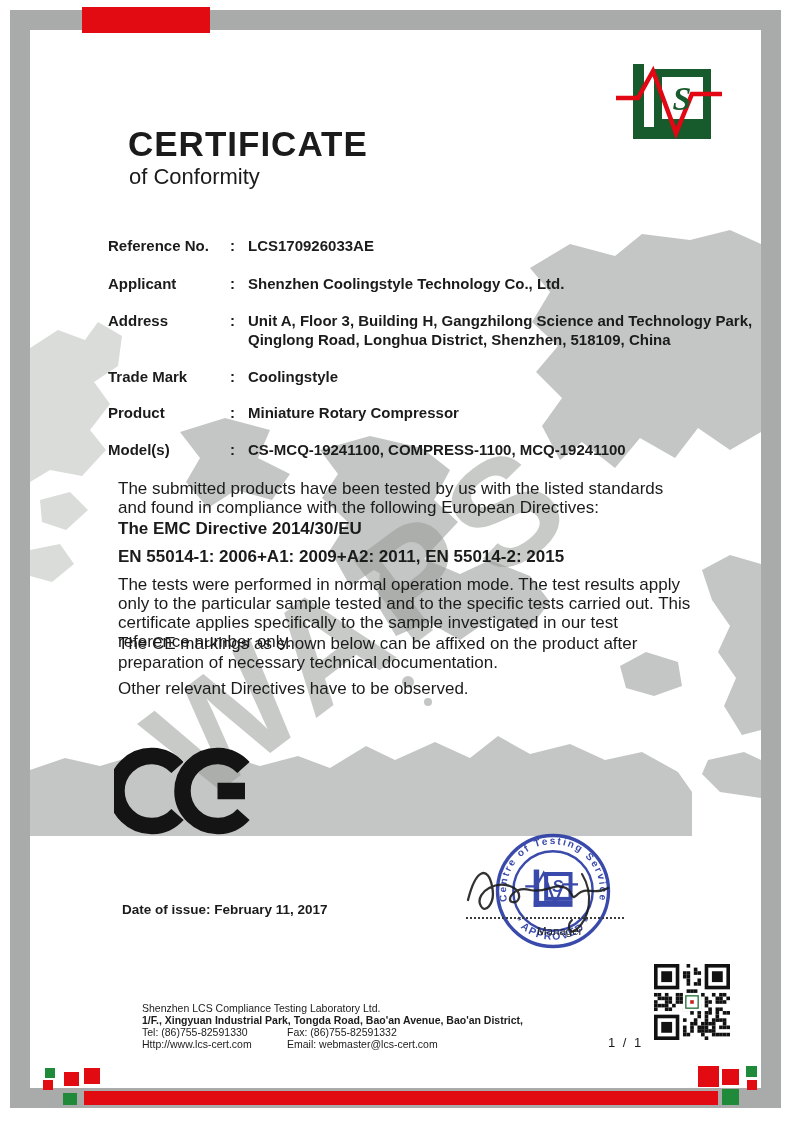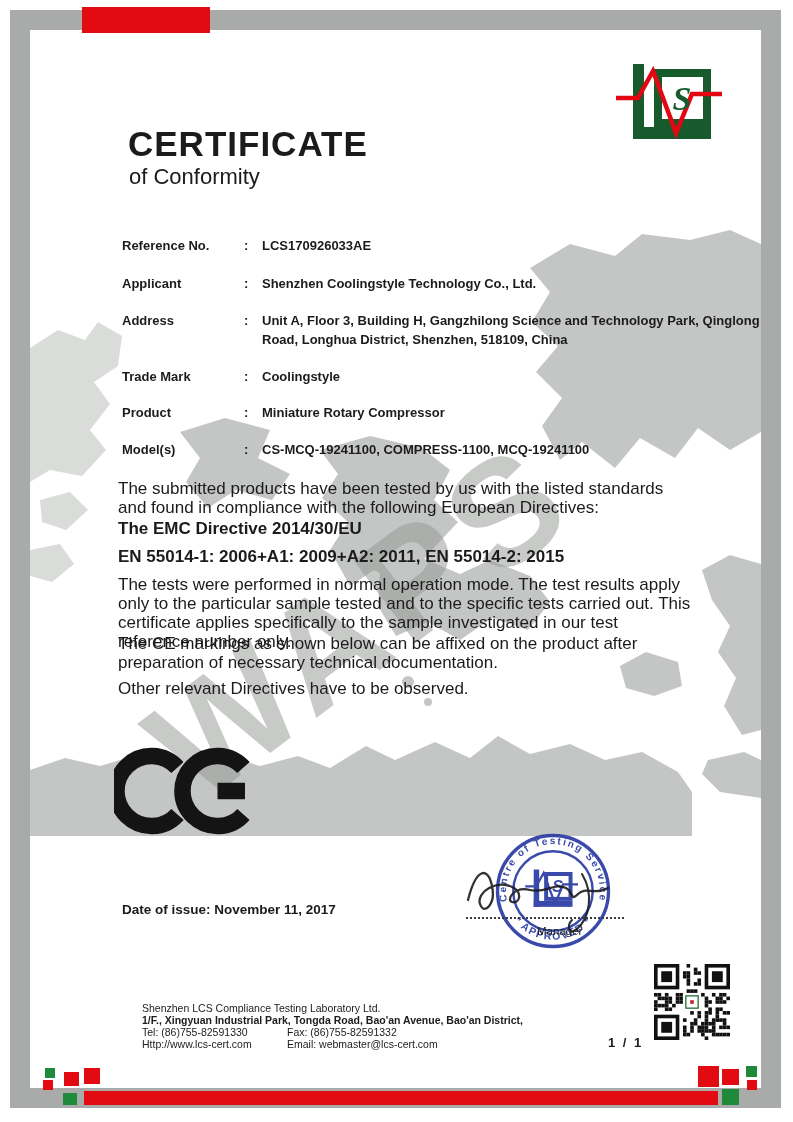--- a/index.html
+++ b/index.html
@@ -21,38 +21,38 @@
              display:flex;align-items:center;justify-content:center;
              transform:rotate(-37deg);font-size:150px;font-weight:700;letter-spacing:10px;
              color:rgba(145,149,146,.5);}
 
   
   .content{position:absolute;inset:0;z-index:2;}
   .logo{position:absolute;left:616px;top:61px;width:110px;height:84px;}
   .title{position:absolute;left:128px;top:124px;font-size:35px;font-weight:700;letter-spacing:1px;}
   .subtitle{position:absolute;left:129px;top:164px;font-size:22px;font-weight:400;}
 
-  .frow{position:absolute;left:122px;display:flex;font-size:13px;font-weight:700;line-height:19px;}
+  .frow{position:absolute;left:108px;display:flex;font-size:15px;font-weight:700;line-height:19px;}
   .flabel{width:122px;flex:none;} .fcolon{width:18px;flex:none;} .fvalue{width:505px;}
 
   .para{position:absolute;left:118px;width:575px;font-size:17px;line-height:19px;}
   .para.b{font-weight:700;}
 
   .ce{position:absolute;left:114px;top:742px;width:142px;height:98px;}
   .date{position:absolute;left:122px;top:902px;font-size:13.5px;font-weight:700;}
 
   .stamp{position:absolute;left:486px;top:824px;width:134px;height:134px;opacity:.93;}
   .stamp text{font-family:"Liberation Sans",sans-serif;}
   .sig{position:absolute;left:462px;top:838px;width:170px;height:100px;}
   .sigline{position:absolute;left:466px;top:903px;width:158px;height:14px;border-bottom:2px dotted #3a3a3a;}
   .manager{position:absolute;left:537px;top:925px;font-size:11.5px;color:#222;}
 
   .footer{position:absolute;left:142px;top:1002px;font-size:10.5px;line-height:12px;}
   .fb{font-weight:700;} .frow2{display:flex;} .fcol1{width:145px;flex:none;}
-  .pagenum{position:absolute;left:608px;top:1035px;font-size:13px;font-weight:700;letter-spacing:2px;}
+  .pagenum{position:absolute;left:608px;top:1035px;font-size:13px;font-weight:400;letter-spacing:2px;}
   .qr{position:absolute;left:654px;top:964px;width:76px;height:76px;}
 
   .logo-s{font-family:"Liberation Serif",serif;font-style:italic;font-weight:700;}
 </style>
 </head>
 <body>
 
 <div class="canvas">
 
   <svg width="0" height="0" style="position:absolute">
@@ -146,21 +146,21 @@
     <div class="para" style="top:575px">The tests were performed in normal operation mode. The test results apply only to the particular sample tested and to the specific tests carried out. This certificate applies specifically to the sample investigated in our test reference number only.</div>
     <div class="para" style="top:634px">The CE markings as shown below can be affixed on the product after preparation of necessary technical documentation.</div>
     <div class="para" style="top:679px">Other relevant Directives have to be observed.</div>
 
     <svg class="ce" viewBox="0 0 284 196">
       <path d="M127 51.2 A70 70 0 1 0 127 144.8" fill="none" stroke="#141414" stroke-width="33"></path>
       <path d="M259 51.2 A70 70 0 1 0 259 144.8" fill="none" stroke="#141414" stroke-width="33"></path>
       <path d="M207 98 H 262" stroke="#141414" stroke-width="33"></path>
     </svg>
 
-    <div class="date">Date of issue: November 11, 2017</div>
+    <div class="date">Date of issue: February 11, 2017</div>
 
     <svg class="stamp" viewBox="0 0 140 140">
       <defs>
         <path id="arcTop" d="M23.96 86.76 A49 49 0 1 1 116.04 86.76"></path>
         <path id="arcBot" d="M28.2 99.25 A51 51 0 0 0 111.8 99.25"></path>
       </defs>
       <circle cx="70" cy="70" r="58" fill="none" stroke="#2b3da5" stroke-width="3.5"></circle>
       <circle cx="70" cy="70" r="41.5" fill="none" stroke="#2b3da5" stroke-width="2.5"></circle>
       <text font-size="10.5" font-weight="700" fill="#2b3da5" letter-spacing="2" text-anchor="middle">
         <textPath href="#arcTop" startOffset="50%">Centre of Testing Service</textPath>

